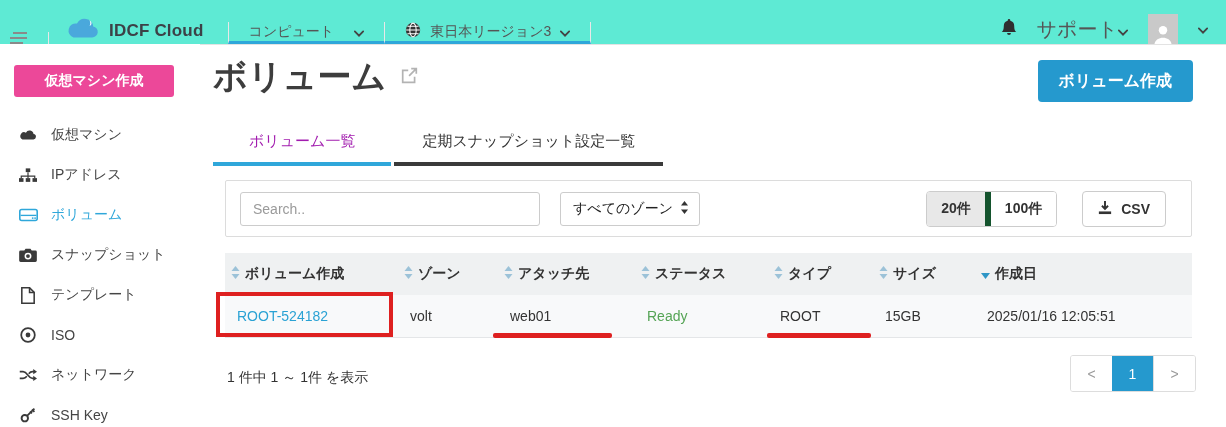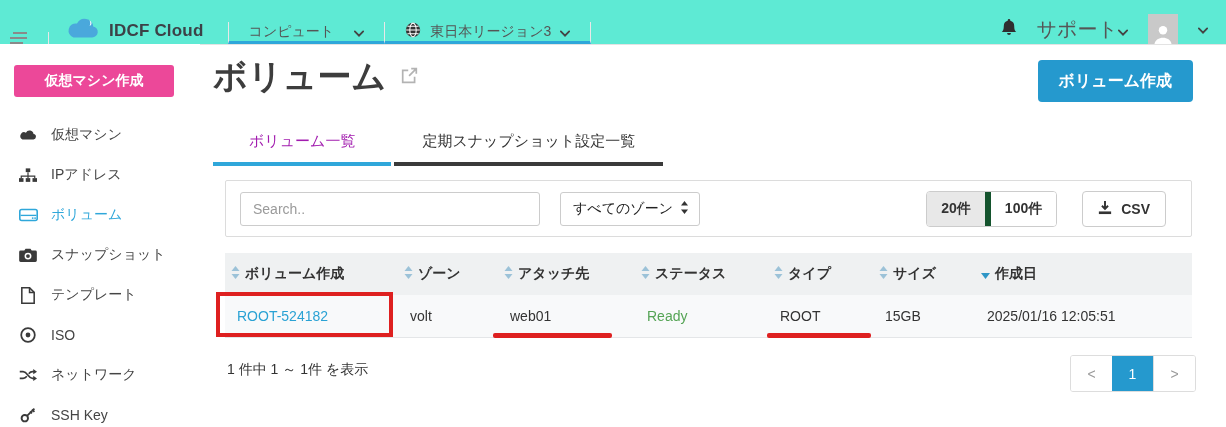--- a/index.html
+++ b/index.html
@@ -76,21 +76,21 @@
   .th { display:flex; align-items:center; gap:5px; padding-left:6px; box-sizing:border-box;
         font-weight:bold; font-size:14px; color:#333; cursor:pointer; }
   .trow { display:flex; height:42px; background:#f8f9fa; align-items:center;
           border-bottom:1px solid #e4e6e8; cursor:pointer; }
   .td { padding-left:12px; box-sizing:border-box; font-size:14px; color:#333; }
   .c1{width:173px;} .c2{width:100px;} .c3{width:137px;} .c4{width:133px;}
   .c5{width:105px;} .c6{width:102px;} .c7{width:217px;}
   .link { color:#2aa2d4; }
   .status-ready { color:#55a455; }
   
-  .summary { position:absolute; left:227px; top:317px; font-size:14px; color:#333; }
+  .summary { position:absolute; left:227px; top:325px; font-size:14px; color:#333; }
   .pagination { position:absolute; right:30px; top:311px; display:flex; border:1px solid #ddd;
                 border-radius:3px; overflow:hidden; background:#fff; }
   .page-btn { width:41px; height:35px; display:flex; align-items:center; justify-content:center;
               font-size:14px; color:#999; background:#fff; cursor:pointer; }
   .page-btn + .page-btn { border-left:1px solid #ddd; }
   .page-btn.current { background:#2599ce; color:#fff; border-left:none; }
   
   .anno { position:absolute; pointer-events:none; z-index:6; }
   .anno-box { left:216px; top:292px; width:177px; height:45px; border:4px solid #de2020; box-sizing:border-box; }
   .anno-line { height:5px; background:#de2020; border-radius:2px; }

